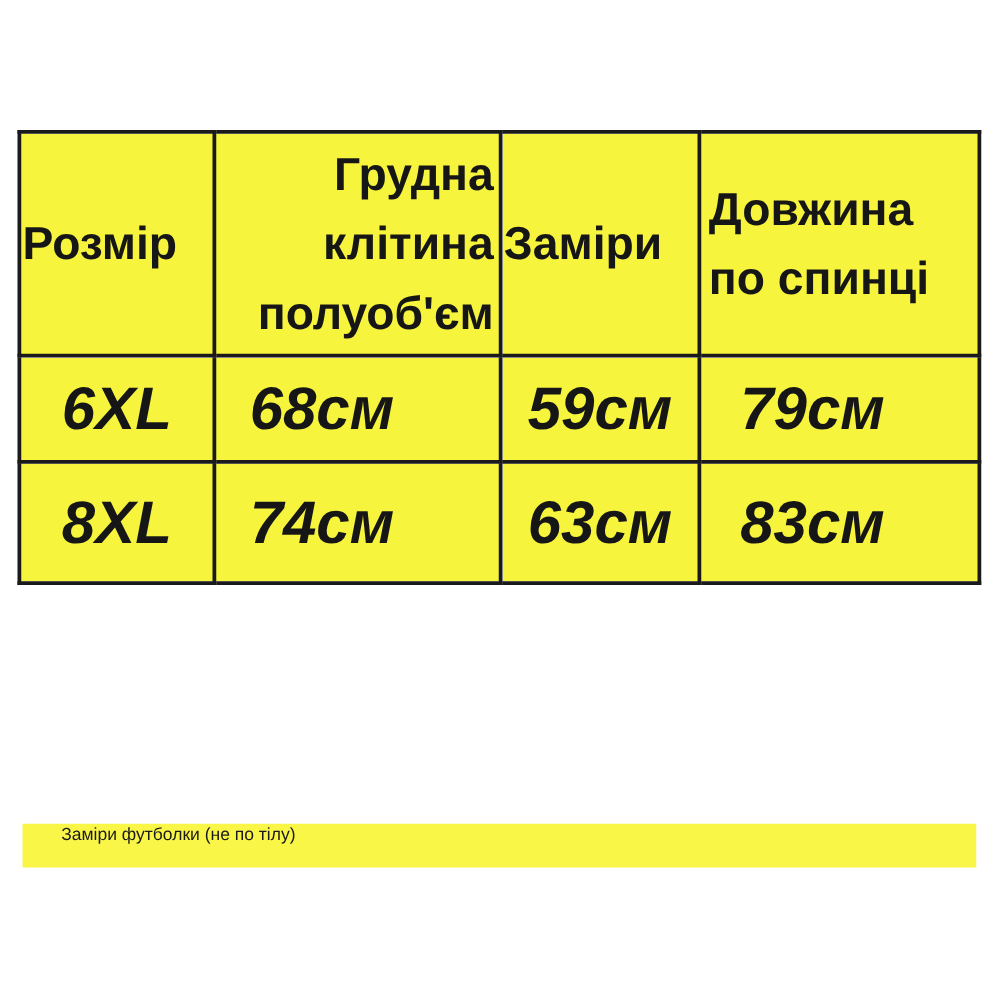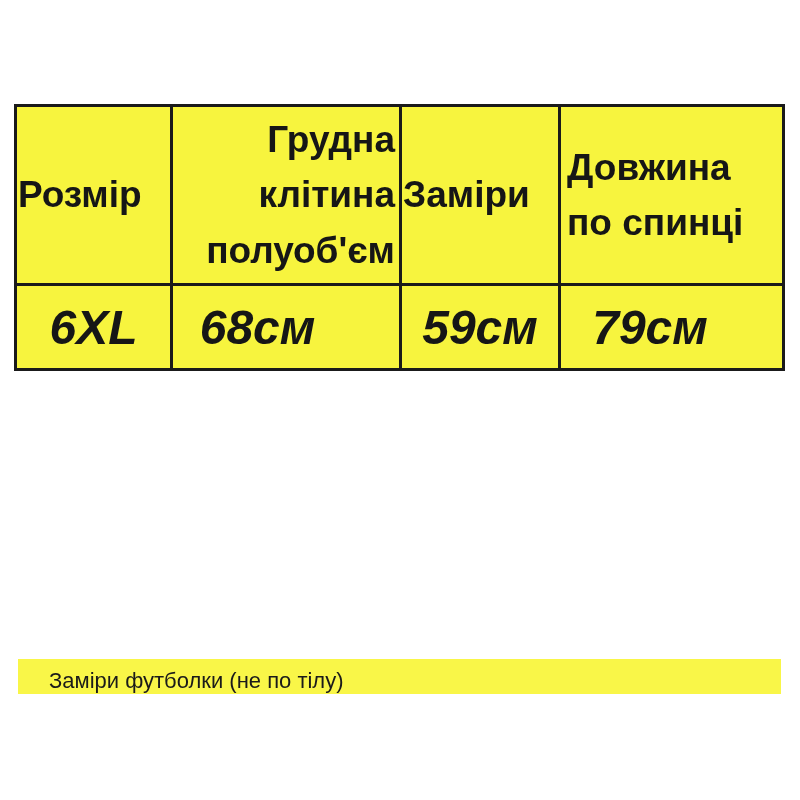--- a/index.html
+++ b/index.html
@@ -51,24 +51,24 @@
   tr.row-2 { height: 97px; }
   tr.row-3 { height: 95px; }
   .note-strip {
     position: absolute;
     left: 18px;
     top: 659px;
     width: 763px;
     height: 35px;
     background: #f9f648;
     display: flex;
-    align-items: flex-end;
+    align-items: flex-start;
     box-sizing: border-box;
     padding-left: 31px;
-    font-size: 22px;
+    font-size: 14px;
     font-weight: normal;
     color: #1a1a1a;
   }
 </style>
 </head>
 <body>
 
 <table class="size-table">
   <colgroup>
     <col style="width:156px">
@@ -82,18 +82,24 @@
       <th class="h-left">Грудна клітина полуоб'єм</th>
       <th class="h-center">Заміри</th>
       <th class="h-left-tight">Довжина по спинці</th>
     </tr>
     <tr class="row-0">
       <td>6XL</td>
       <td class="c-chest">68см</td>
       <td>59см</td>
       <td class="c-length">79см</td>
     </tr>
+    <tr class="row-2">
+      <td>8XL</td>
+      <td class="c-chest">74см</td>
+      <td>63см</td>
+      <td class="c-length">83см</td>
+    </tr>
   </tbody>
 </table>
 
 <div class="note-strip">
   <span>Заміри футболки (не по тілу)</span>
 </div>
 
 </body></html>

